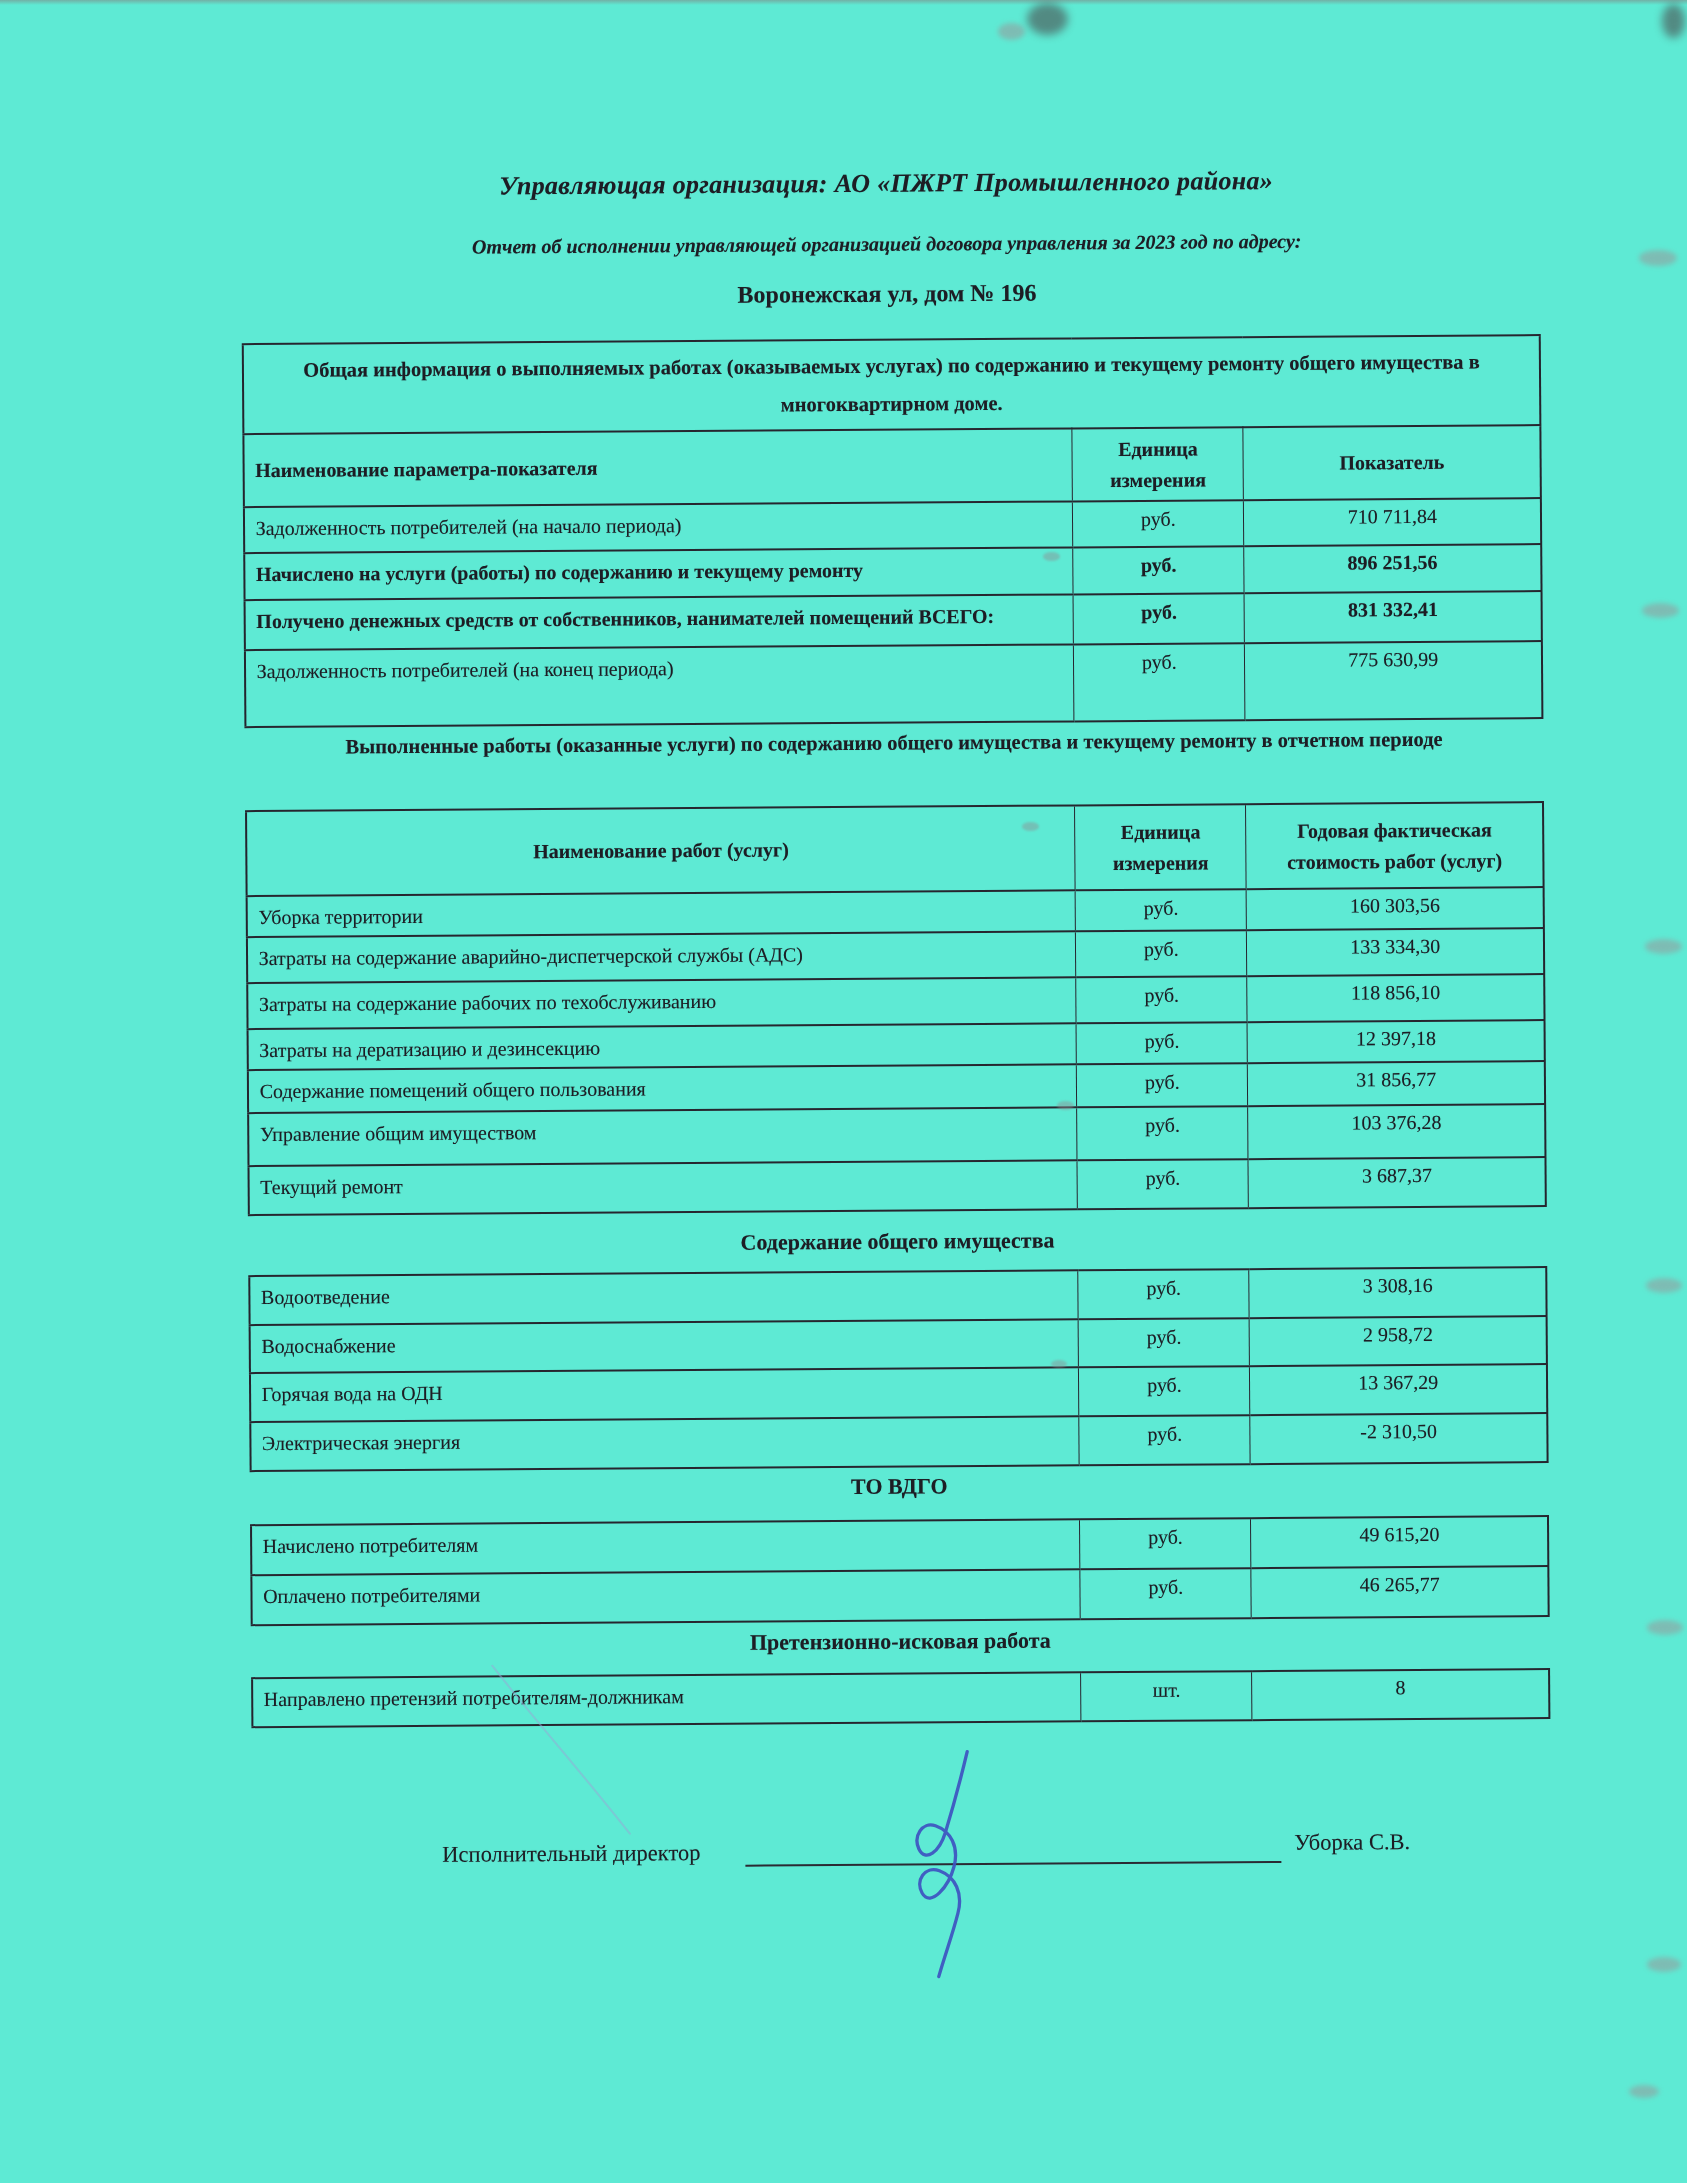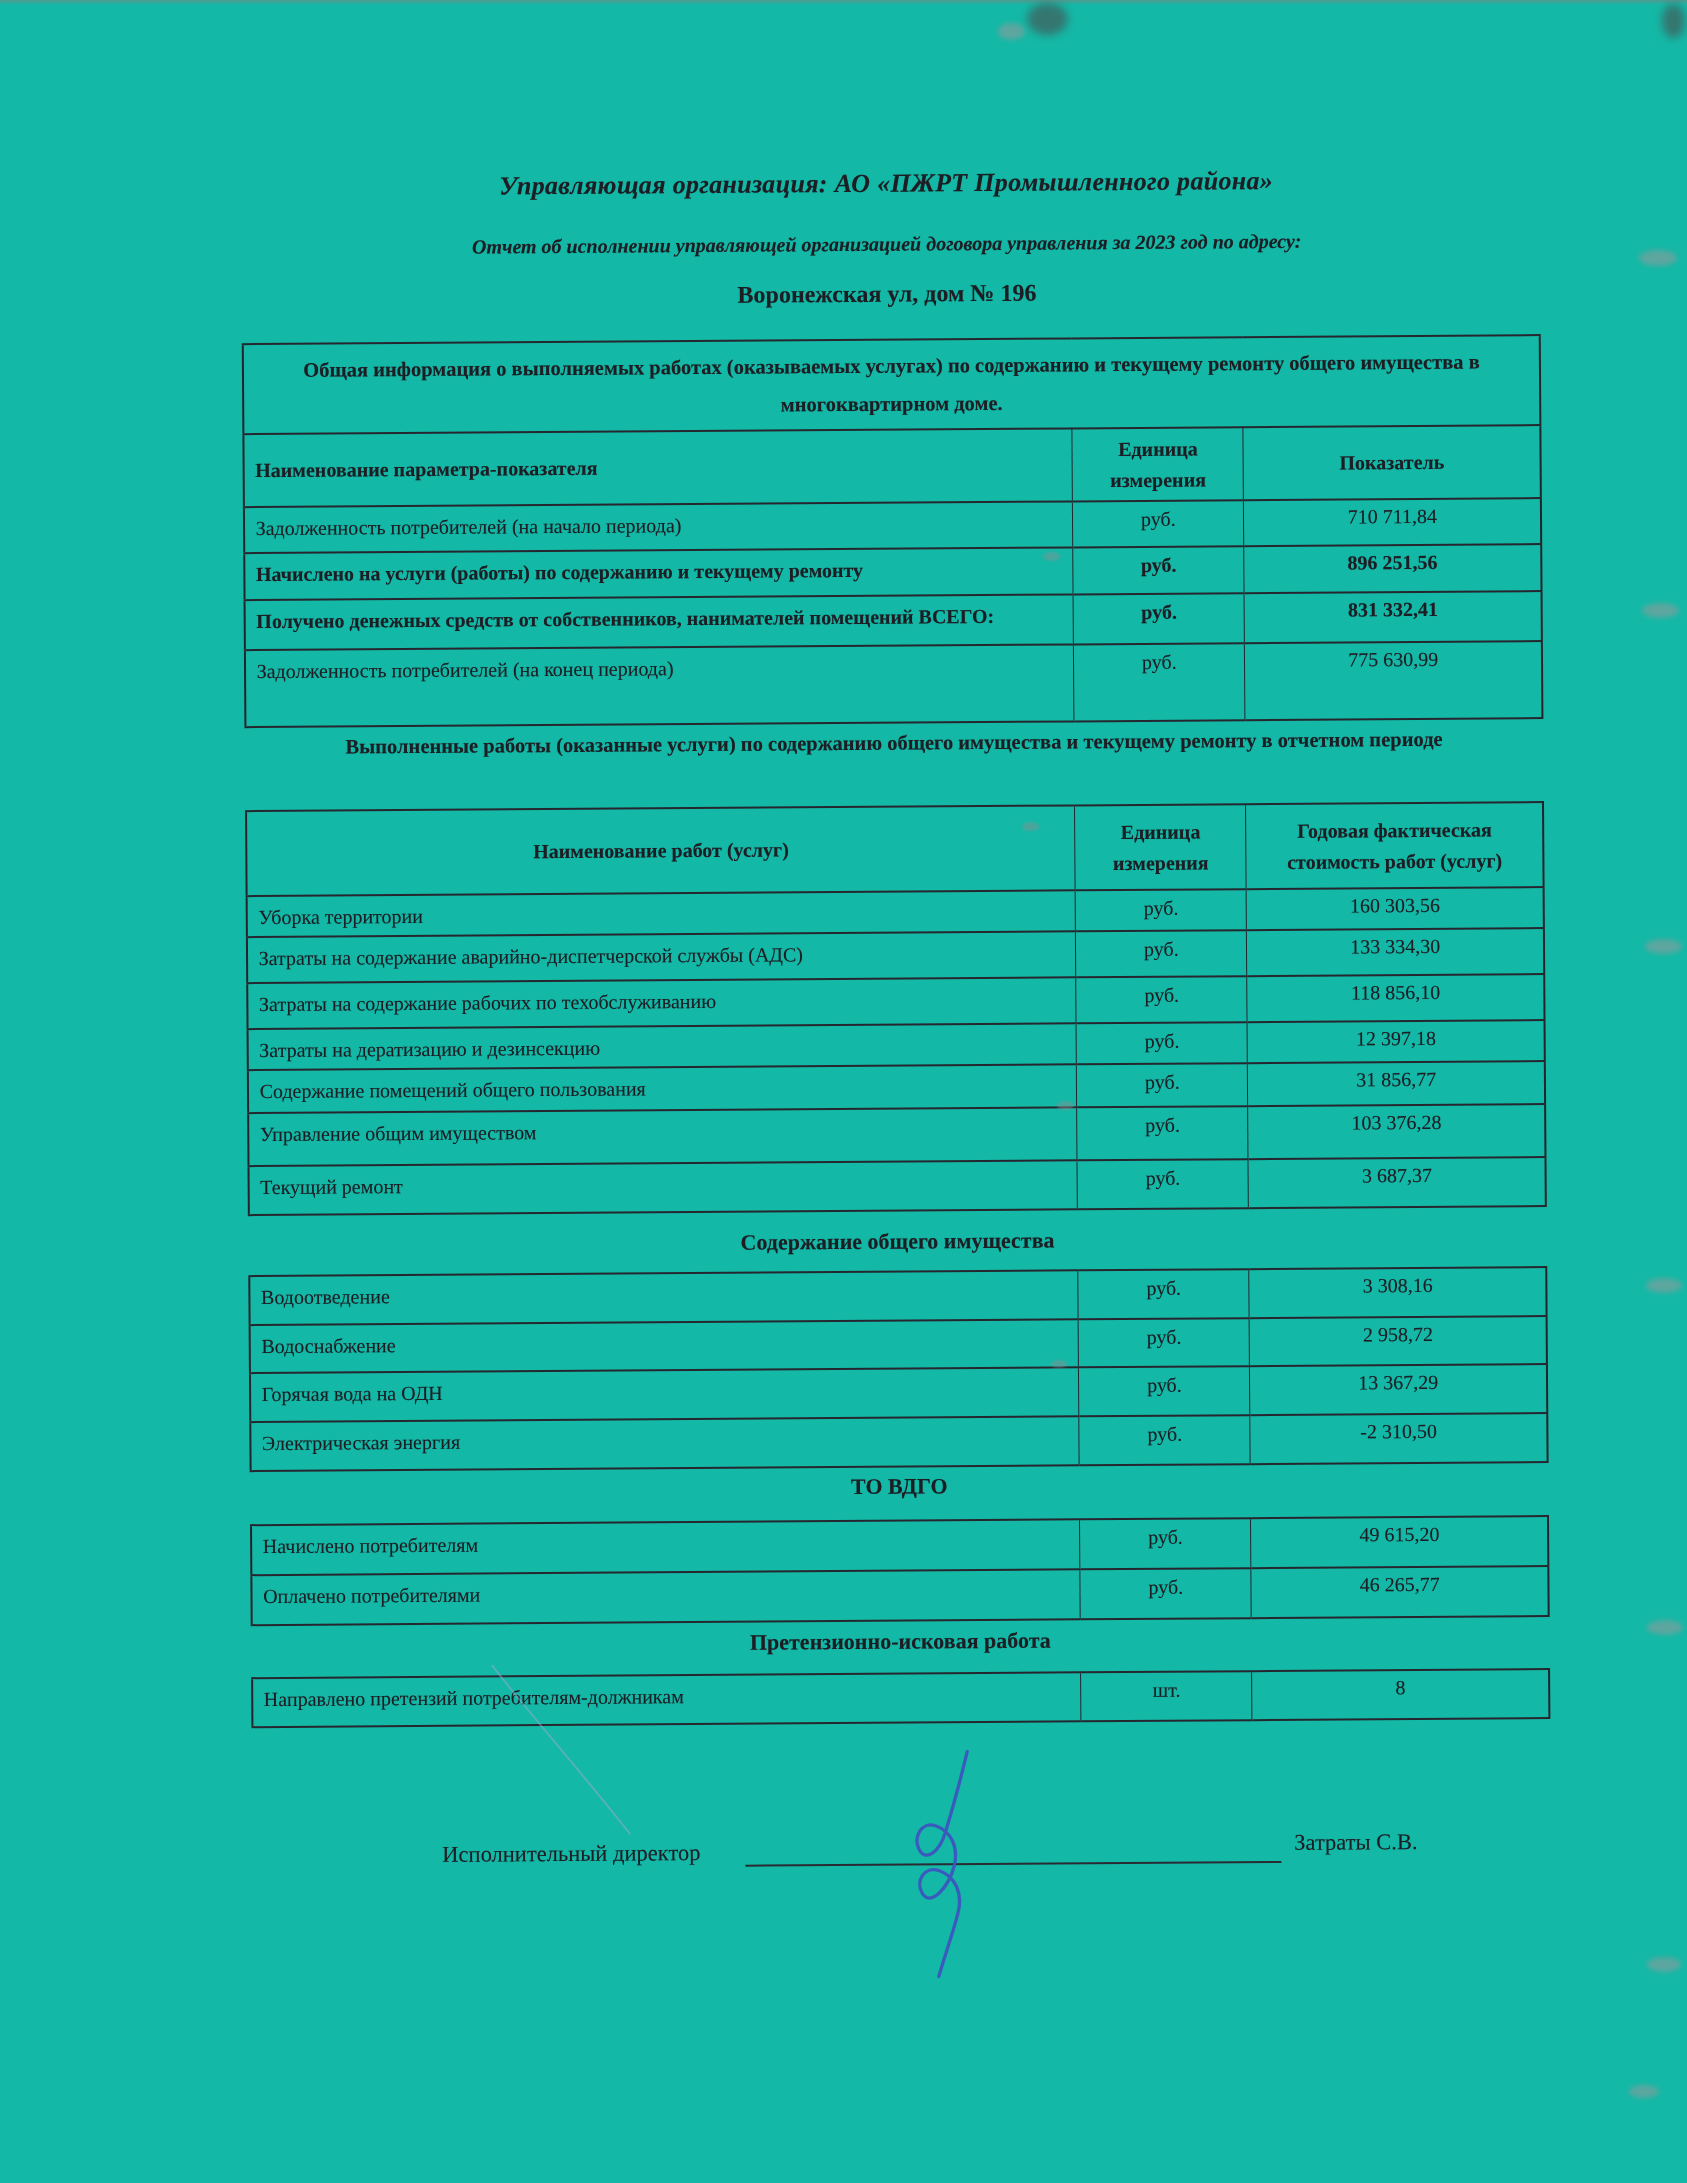--- a/index.html
+++ b/index.html
@@ -1,19 +1,19 @@
 <!DOCTYPE html>
 <html style="font-size:10.6px"><head>
 <meta charset="utf-8">
 <style>
   html,body{margin:0;padding:0;background:#e8e8e6;}
   #page{
     position:relative;
     width:1687px;height:2183px;
-    background:#14b8a6;
+    background:#5eead4;
     overflow:hidden;
     font-family:"Liberation Serif","DejaVu Serif",serif;
     color:#1d1d24;
   }
   #sheet{
     position:absolute;inset:0;
     transform:rotate(-0.4deg);
     transform-origin:50% 50%;
   }
   .txt{ text-shadow:0 0 0.7px rgba(25,25,35,.35); }
@@ -251,21 +251,21 @@
           <tr style="height:49px;">
         <td class="name">Направлено претензий потребителям-должникам</td>
         <td class="unit">шт.</td>
         <td class="val">8</td>
       </tr>
     </tbody>
       </table>
 
     <div class="sig-label txt">Исполнительный директор</div>
     <div class="sig-line"></div>
-    <div class="sig-name txt">Затраты С.В.</div>
+    <div class="sig-name txt">Уборка С.В.</div>
   </div>
 
   <svg class="ink" width="1687" height="2183" viewBox="0 0 2550 3300">
     <path d="M 1462 2648 C 1452 2690, 1440 2734, 1429 2770
          C 1420 2799, 1399 2816, 1389 2795
          C 1380 2776, 1394 2753, 1414 2760
          C 1437 2768, 1450 2792, 1442 2822
          C 1434 2852, 1407 2884, 1394 2862
          C 1383 2843, 1398 2820, 1420 2828
          C 1444 2837, 1456 2862, 1448 2892

